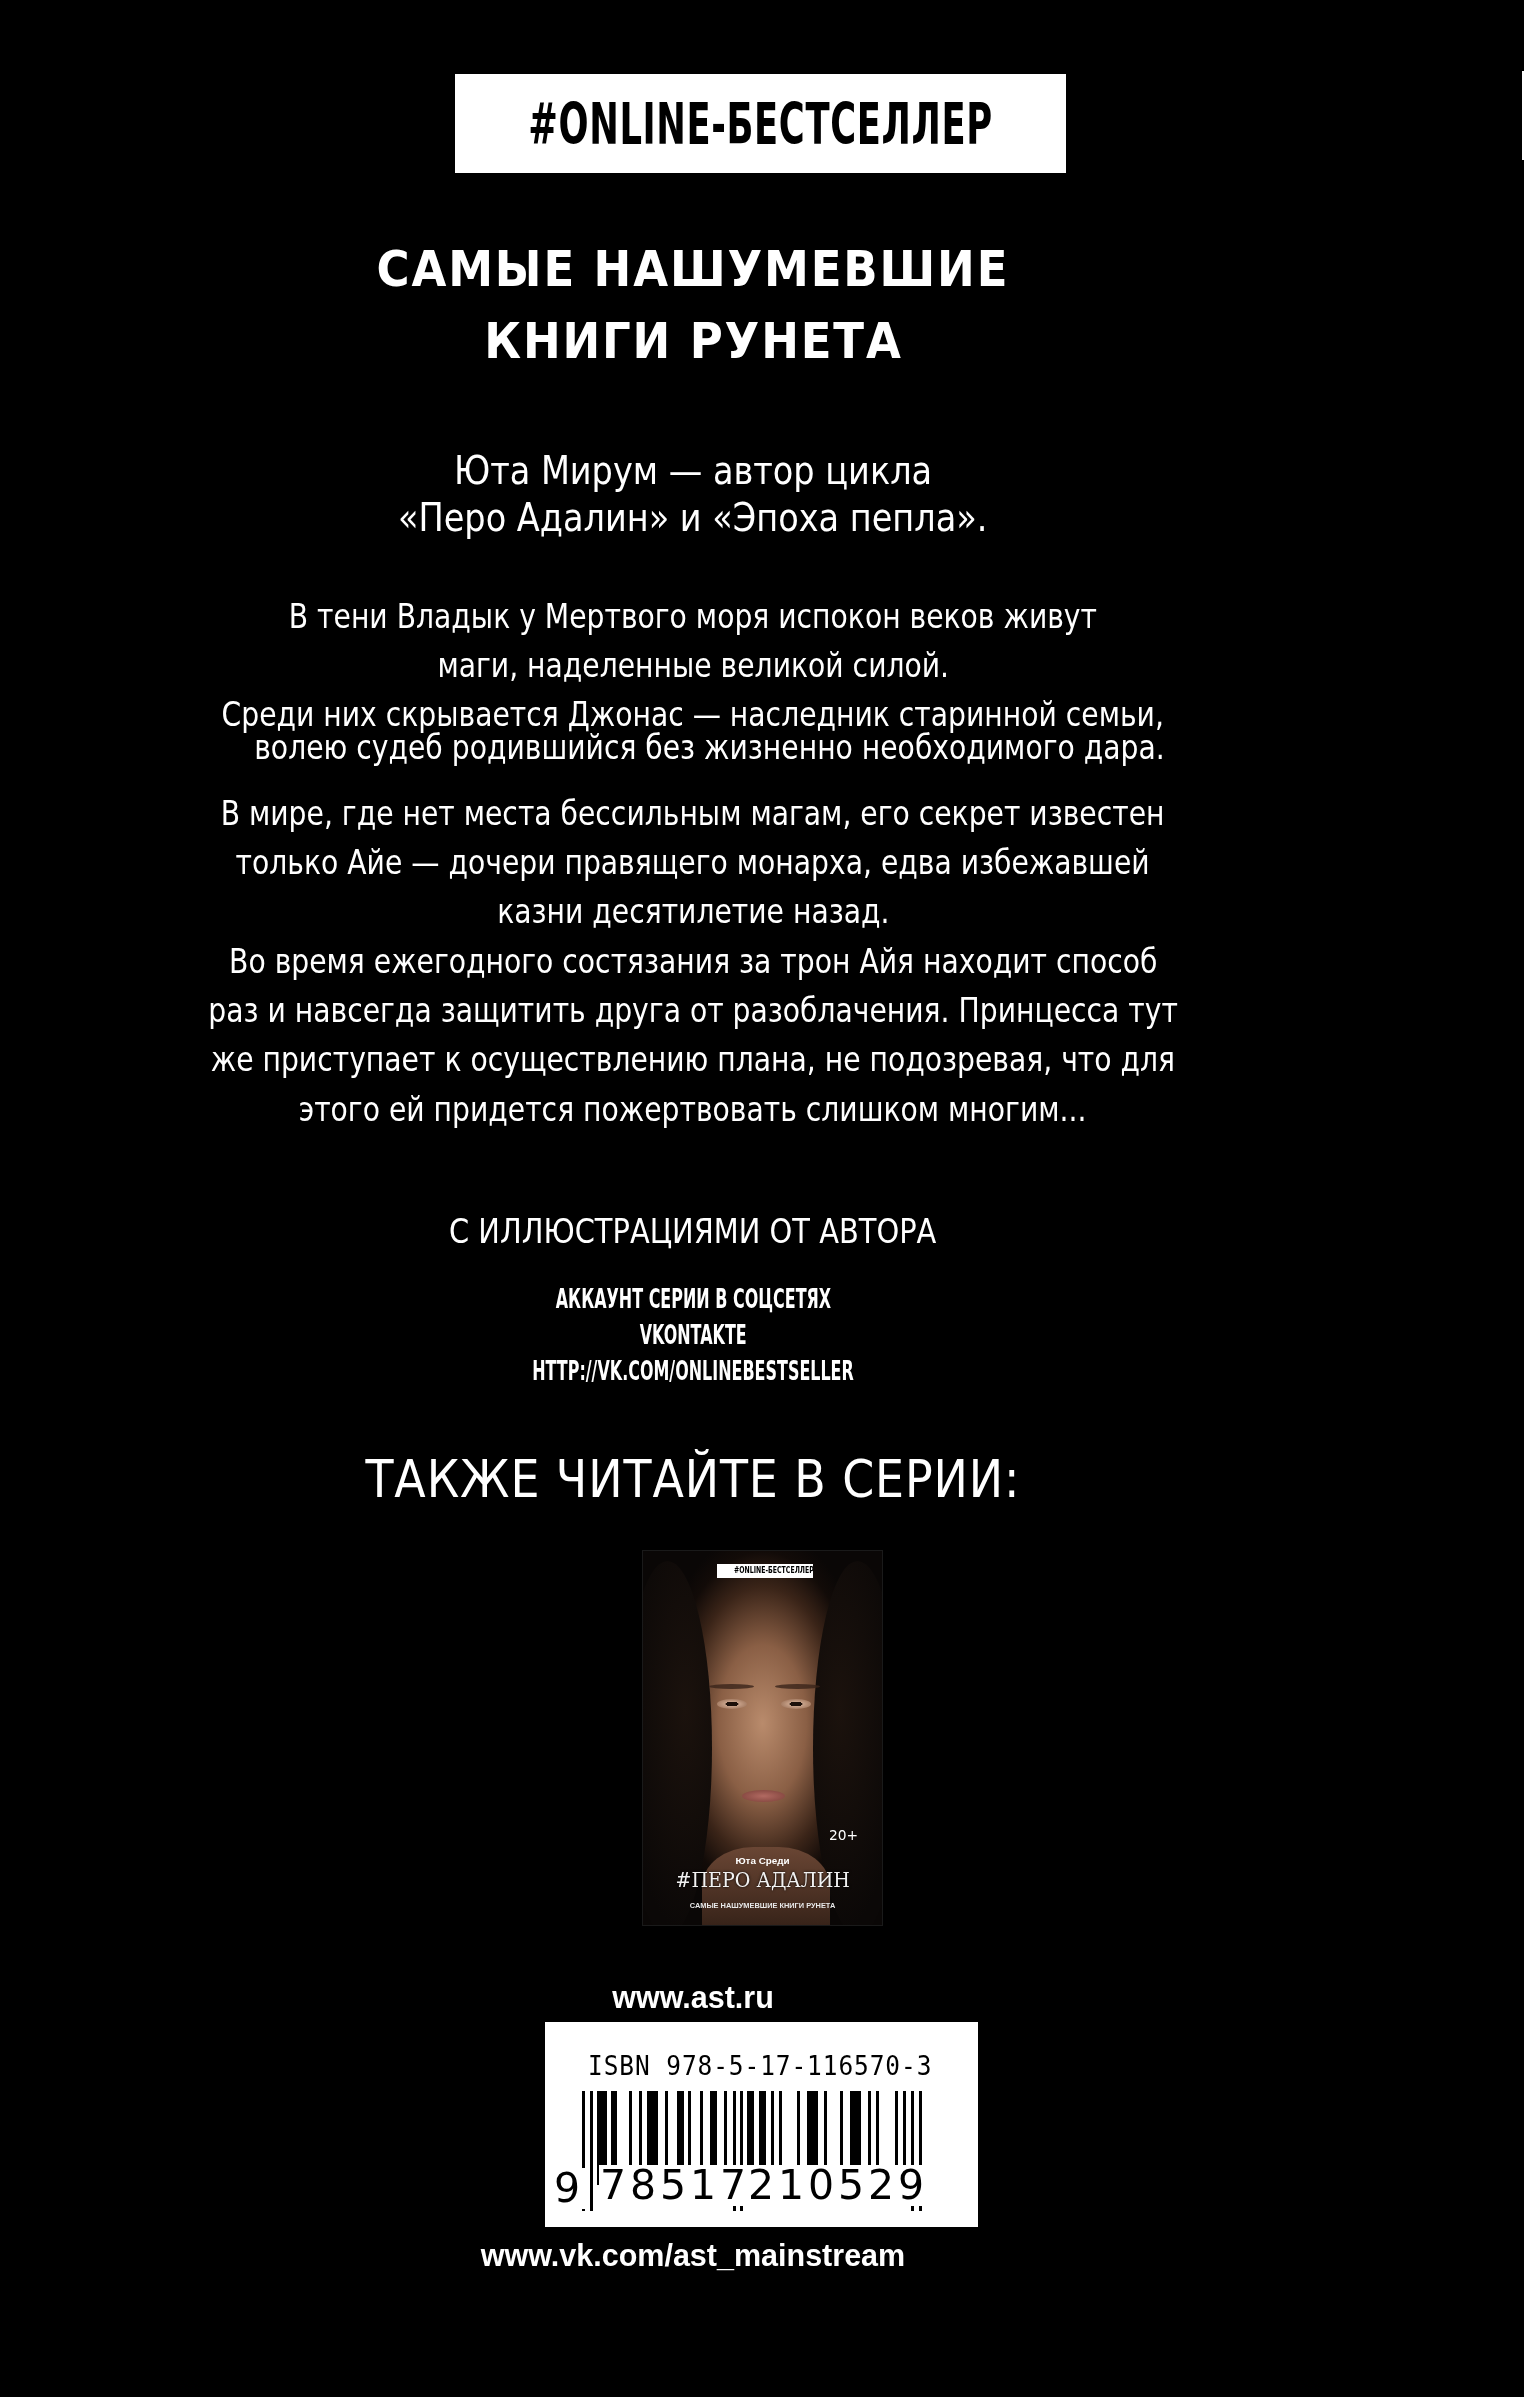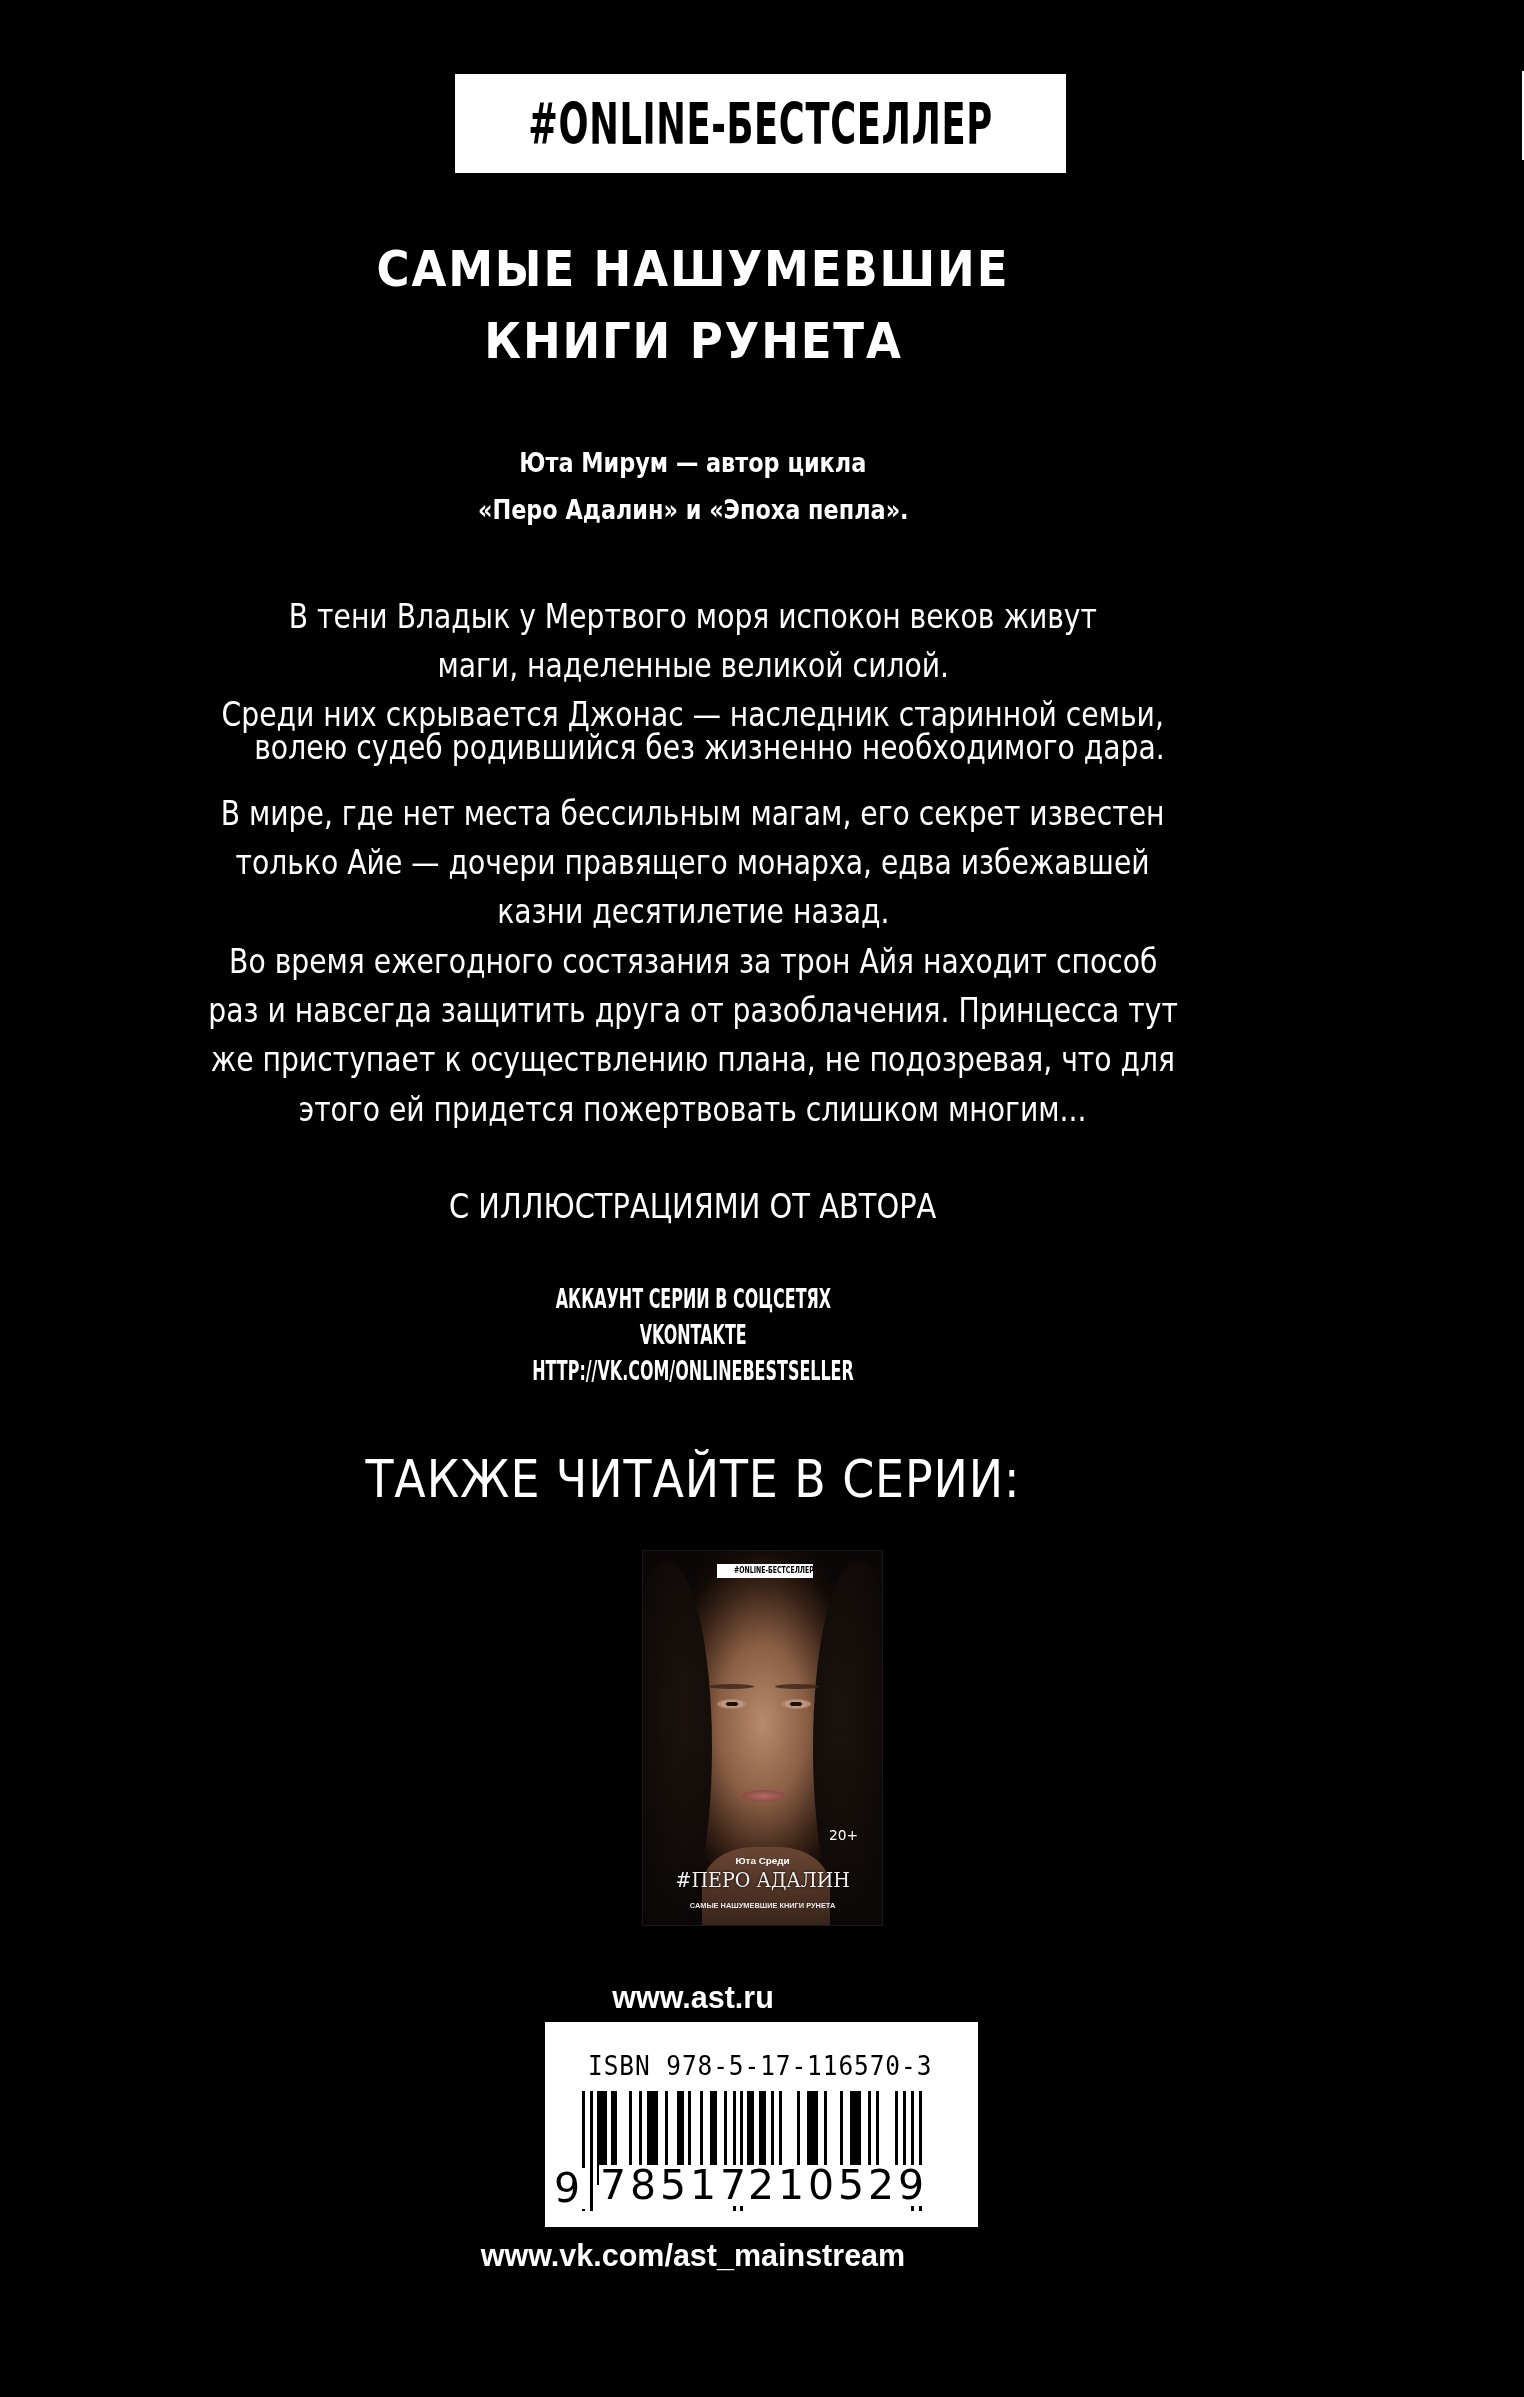--- a/index.html
+++ b/index.html
@@ -16,27 +16,27 @@
   }
   .banner span {
     color: #000; font-family: "DejaVu Sans", sans-serif; font-weight: bold; font-size: 57px;
     display: inline-block; transform: scaleX(0.62); letter-spacing: 1px; white-space: nowrap;
   }
   .spine-sliver { position: absolute; left: 1522px; top: 71px; width: 3px; height: 89px; background: #ffffff; }
 
   .headline { font-family: "DejaVu Sans", sans-serif; font-weight: bold; font-size: 49px; letter-spacing: 2px; }
   .headline span { display: inline-block; transform: scaleX(0.92); }
 
-  .author { font-family: "DejaVu Sans", sans-serif; font-weight: bold; font-size: 26px; }
+  .author { font-family: "DejaVu Sans", sans-serif; font-weight: normal; font-size: 39px; }
   .author span { display: inline-block; transform: scaleX(0.86); }
 
   .desc { font-family: "DejaVu Sans", sans-serif; font-size: 34px; }
   .desc span { display: inline-block; transform: scaleX(0.83); }
 
-  .illus { font-family: "DejaVu Sans", sans-serif; font-size: 34px; }
+  .illus { font-family: "DejaVu Sans", sans-serif; font-size: 34px; margin-top: 25px; }
   .illus span { display: inline-block; transform: scaleX(0.85); }
 
   .acct { font-family: "DejaVu Sans", sans-serif; font-weight: bold; font-size: 26.6px; }
   .acct span { display: inline-block; transform: scaleX(0.60); }
 
   .series-title { font-family: "DejaVu Sans", sans-serif; font-weight: normal; font-size: 51px; letter-spacing: 1px; }
   .series-title span { display: inline-block; transform: scaleX(0.90); }
 
   
   .cover {

